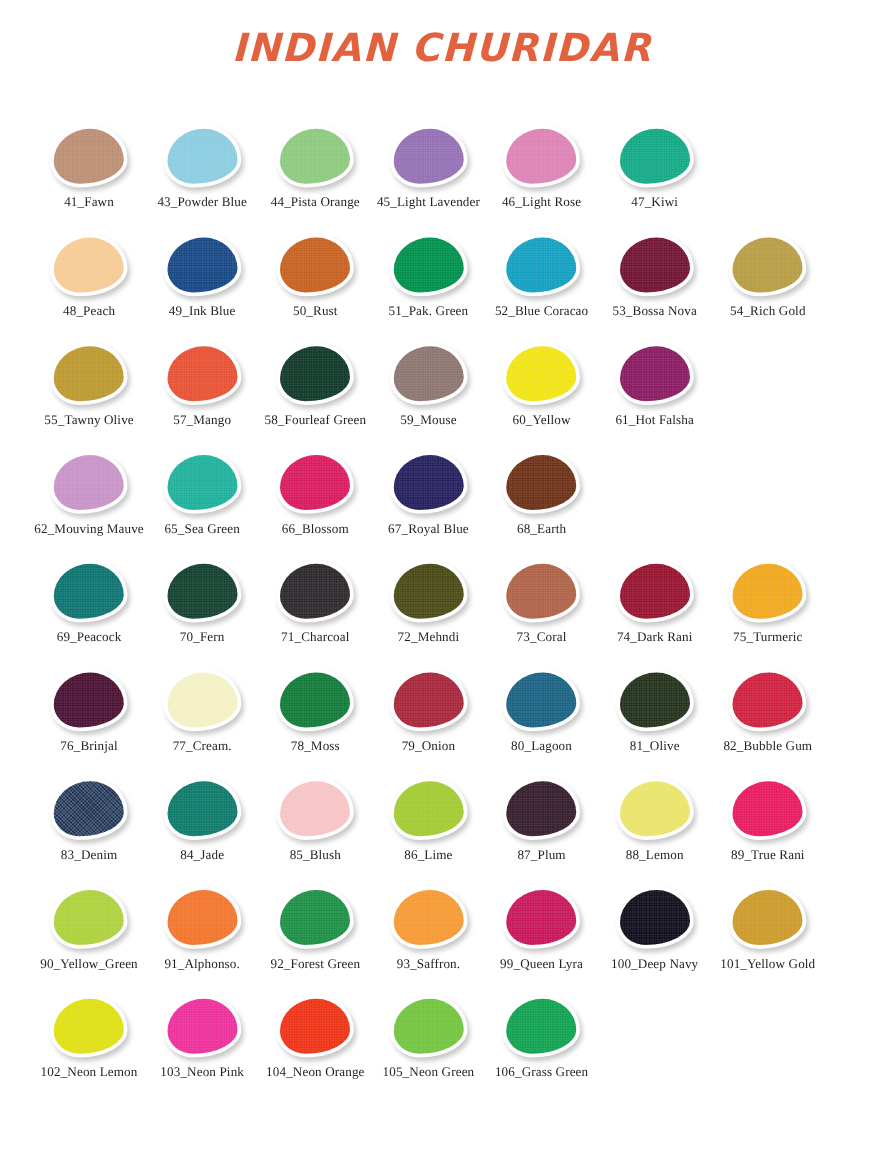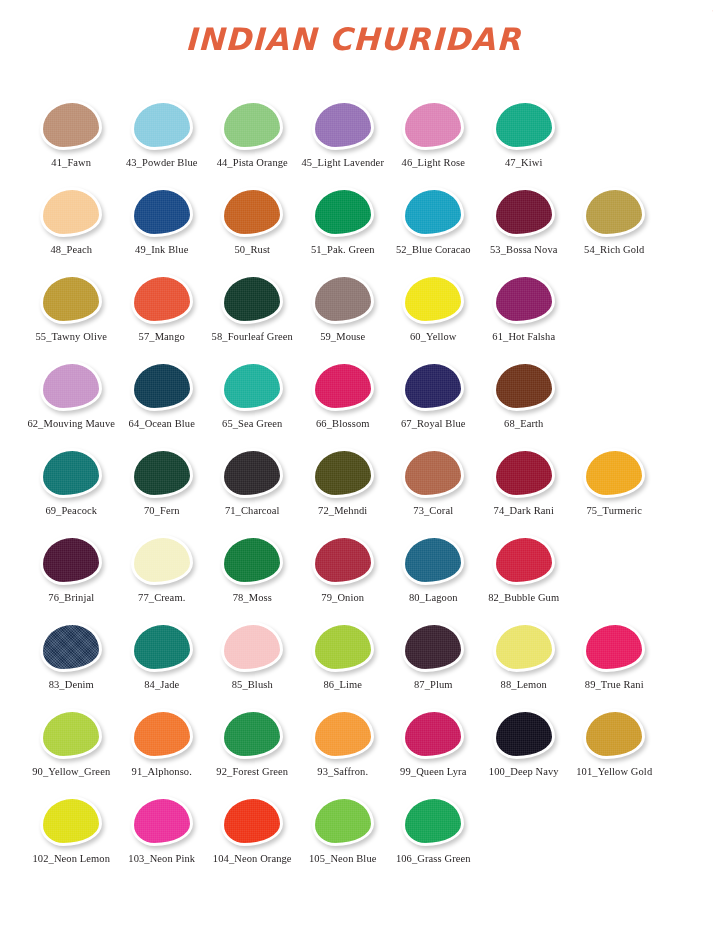--- a/index.html
+++ b/index.html
@@ -255,26 +255,20 @@
     </div>
     <div class="swatch-row">
       <div class="swatch-cell">
         <div class="blob-holder">
           <div class="blob" style="background: rgb(200, 148, 200);"></div>
         </div>
         <div class="swatch-label">62_Mouving Mauve</div>
       </div>
       <div class="swatch-cell">
         <div class="blob-holder">
-          <div class="blob" style="background: rgb(13, 59, 82);"></div>
-        </div>
-        <div class="swatch-label">64_Ocean Blue</div>
-      </div>
-      <div class="swatch-cell">
-        <div class="blob-holder">
           <div class="blob" style="background: rgb(28, 176, 155);"></div>
         </div>
         <div class="swatch-label">65_Sea Green</div>
       </div>
       <div class="swatch-cell">
         <div class="blob-holder">
           <div class="blob" style="background: rgb(218, 25, 94);"></div>
         </div>
         <div class="swatch-label">66_Blossom</div>
       </div>
@@ -361,20 +355,26 @@
         <div class="swatch-label">79_Onion</div>
       </div>
       <div class="swatch-cell">
         <div class="blob-holder">
           <div class="blob" style="background: rgb(26, 99, 131);"></div>
         </div>
         <div class="swatch-label">80_Lagoon</div>
       </div>
       <div class="swatch-cell">
         <div class="blob-holder">
+          <div class="blob" style="background: rgb(33, 48, 26);"></div>
+        </div>
+        <div class="swatch-label">81_Olive</div>
+      </div>
+      <div class="swatch-cell">
+        <div class="blob-holder">
           <div class="blob" style="background: rgb(207, 31, 62);"></div>
         </div>
         <div class="swatch-label">82_Bubble Gum</div>
       </div>
     </div>
     <div class="swatch-row">
       <div class="swatch-cell">
         <div class="blob-holder">
           <div class="blob textured" style="background: rgb(34, 59, 94);"></div>
         </div>
@@ -477,21 +477,21 @@
       <div class="swatch-cell">
         <div class="blob-holder">
           <div class="blob" style="background: rgb(239, 51, 22);"></div>
         </div>
         <div class="swatch-label">104_Neon Orange</div>
       </div>
       <div class="swatch-cell">
         <div class="blob-holder">
           <div class="blob" style="background: rgb(115, 196, 64);"></div>
         </div>
-        <div class="swatch-label">105_Neon Blue</div>
+        <div class="swatch-label">105_Neon Green</div>
       </div>
       <div class="swatch-cell">
         <div class="blob-holder">
           <div class="blob" style="background: rgb(19, 163, 83);"></div>
         </div>
         <div class="swatch-label">106_Grass Green</div>
       </div>
     </div>
   </div>
 

